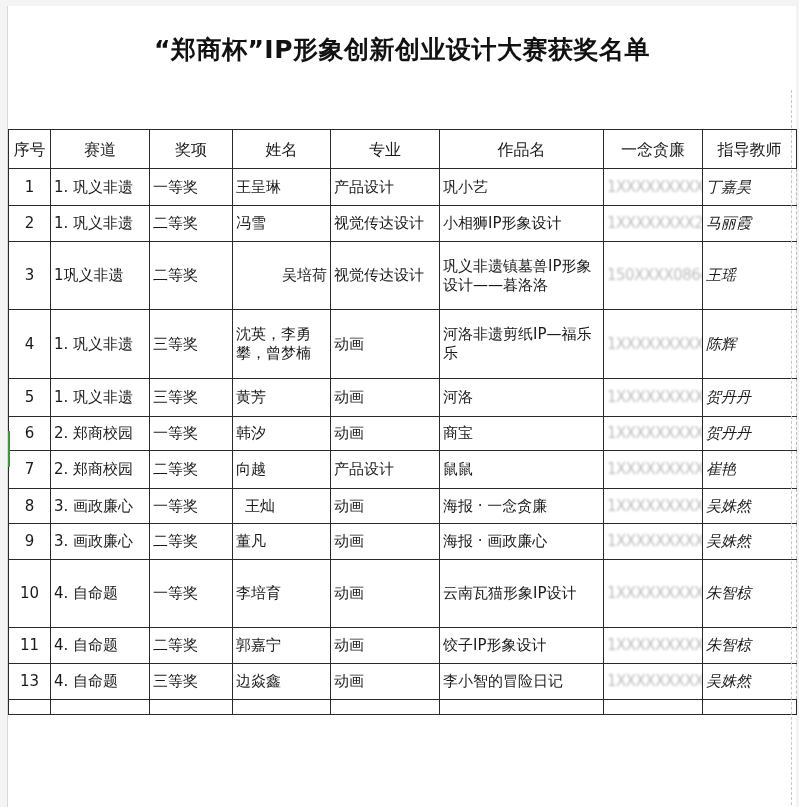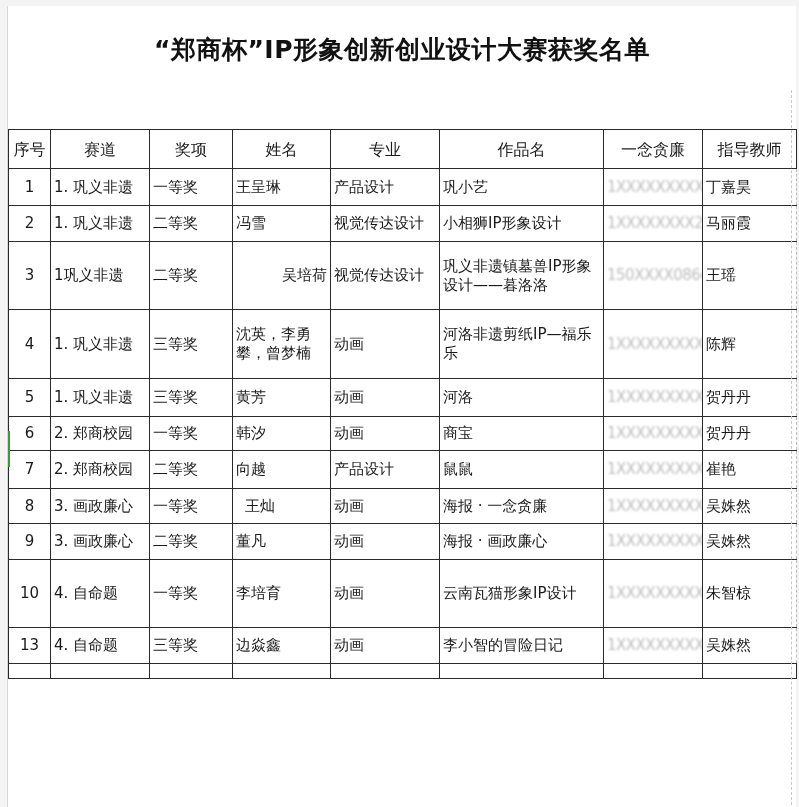--- a/index.html
+++ b/index.html
@@ -38,21 +38,21 @@
     line-height: 19px;
     font-weight: normal;
     vertical-align: middle;
     overflow: hidden;
   }
   table.grid th { text-align: center; height: 38px; font-size: 16px; }
   table.grid td.c-idx { text-align: center; }
   table.grid td { text-align: left; }
   td.c-phone { color: #bdbdbd; font-size: 13px; letter-spacing: -0.5px; white-space: nowrap; }
   .blur-text { filter: blur(1.2px); }
-  .last-col { border-right: 1px dashed #bbb !important; }
+  .last-col { border-right: 1px dashed #bbb !important; font-style: italic; }
   .tail-row td { height: 14px; border-bottom: none; border-top: 1.5px solid #2a2a2a; border-left: 1px solid #e2e2e2; border-right: 1px solid #e2e2e2; }
   .sel-mark { position: absolute; left: 0; top: 425px; width: 2px; height: 36px; background: #3a9a3a; }
   .right-dash { position: absolute; right: 4px; top: 84px; width: 0; height: 720px; border-right: 1px dashed #c8c8c8; }
 </style>
 </head>
 <body>
 
 <div class="sheet">
   <div class="title-area">
     <div class="title">“郑商杯”IP形象创新创业设计大赛获奖名单</div>
@@ -176,20 +176,30 @@
           <td class="c-idx" style="height: 67px;">10</td>
           <td class="c-track" style="height: 67px;">4. 自命题</td>
           <td class="c-award" style="height: 67px;">一等奖</td>
           <td class="c-name" style="height: 67px;">李培育</td>
           <td class="c-major" style="height: 67px;">动画</td>
           <td class="c-work" style="height: 67px;">云南瓦猫形象IP设计</td>
           <td class="c-phone" style="height: 67px;"><span class="blur-text">1XXXXXXXXXX</span></td>
           <td class="c-mentor last-col" style="height: 67px;">朱智椋</td>
         </tr>
         <tr>
+          <td class="c-idx" style="height: 35px;">11</td>
+          <td class="c-track" style="height: 35px;">4. 自命题</td>
+          <td class="c-award" style="height: 35px;">二等奖</td>
+          <td class="c-name" style="height: 35px;">郭嘉宁</td>
+          <td class="c-major" style="height: 35px;">动画</td>
+          <td class="c-work" style="height: 35px;">饺子IP形象设计</td>
+          <td class="c-phone" style="height: 35px;"><span class="blur-text">1XXXXXXXXX6</span></td>
+          <td class="c-mentor last-col" style="height: 35px;">朱智椋</td>
+        </tr>
+        <tr>
           <td class="c-idx" style="height: 35px;">13</td>
           <td class="c-track" style="height: 35px;">4. 自命题</td>
           <td class="c-award" style="height: 35px;">三等奖</td>
           <td class="c-name" style="height: 35px;">边焱鑫</td>
           <td class="c-major" style="height: 35px;">动画</td>
           <td class="c-work" style="height: 35px;">李小智的冒险日记</td>
           <td class="c-phone" style="height: 35px;"><span class="blur-text">1XXXXXXXXX7</span></td>
           <td class="c-mentor last-col" style="height: 35px;">吴姝然</td>
         </tr>
         <tr class="tail-row">

